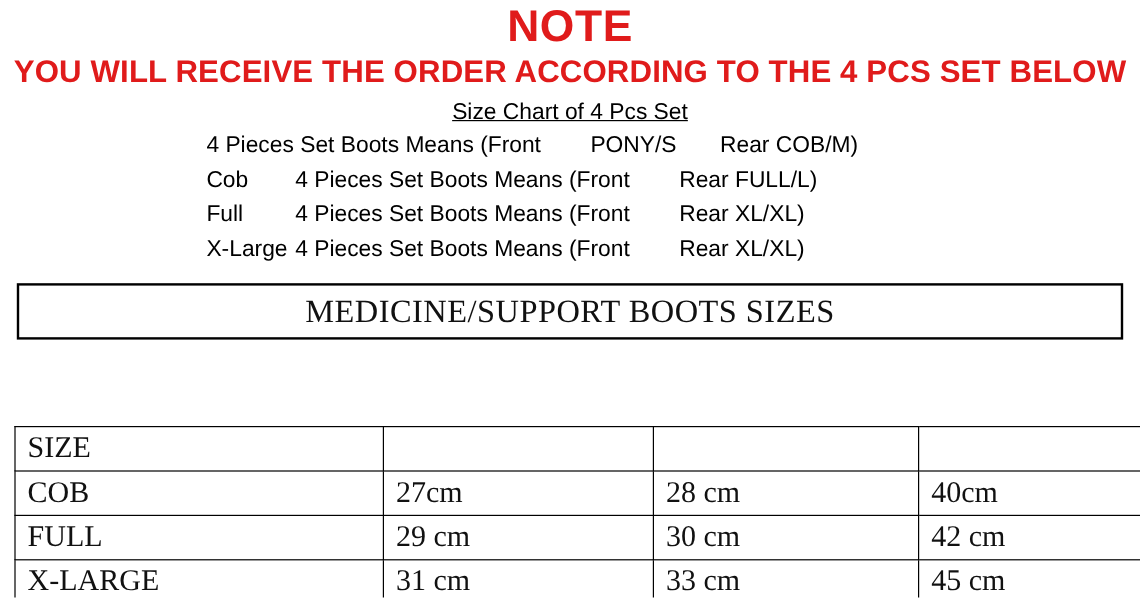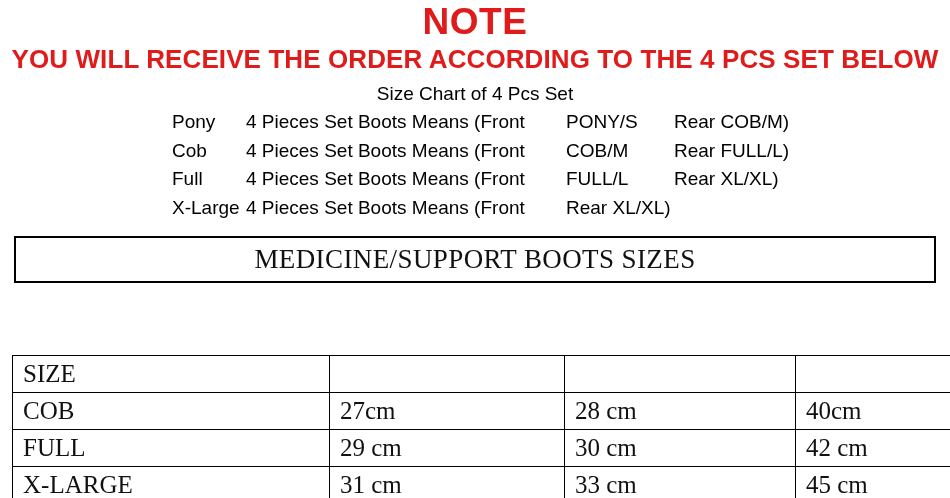--- a/index.html
+++ b/index.html
@@ -38,20 +38,21 @@
     letter-spacing: 0.1px;
     margin-top: 2px;
     white-space: nowrap;
   }
   .sizechart-heading {
     text-align: center;
     font-size: 19px;
     line-height: 24px;
     margin-top: 8px;
     color: #000;
+    text-decoration: underline;
   }
   .set-list {
     margin: 2px 0 0 0;
     padding: 0;
     display: block;
   }
   .set-row {
     display: flex;
     font-size: 19px;
     line-height: 28.5px;
@@ -95,56 +96,53 @@
     border-collapse: collapse;
     margin: 0 12px;
     width: 926px;
     table-layout: fixed;
   }
   table.boots td {
     border: 1px solid #000;
     height: 36px;
     font-family: "Liberation Serif", serif;
     font-size: 25px;
-    padding: 0 12px 0 10px;
+    padding: 0 2px 0 10px;
     color: #111;
     vertical-align: middle;
   }
   table.boots td.col0 { width: 294px; }
   table.boots td.col1 { width: 212px; }
   table.boots td.col2 { width: 208px; }
   table.boots td.col3 { width: 212px; }
 </style>
 </head>
 <body>
 
 <div class="page">
 
   <div class="note-title">NOTE</div>
   <div class="note-sub">YOU WILL RECEIVE THE ORDER ACCORDING TO THE 4 PCS SET BELOW</div>
 
   <div class="sizechart-heading">Size Chart of 4 Pcs Set</div>
 
   <div class="set-list">
     <div class="set-row">
-      <span class="c-size">Pony</span>
       <span class="c-desc">4 Pieces Set Boots Means (Front</span>
       <span class="c-front">PONY/S</span>
       <span class="c-rear">Rear COB/M)</span>
     </div>
     <div class="set-row">
       <span class="c-size">Cob</span>
       <span class="c-desc">4 Pieces Set Boots Means (Front</span>
-      <span class="c-front">COB/M</span>
       <span class="c-rear">Rear FULL/L)</span>
     </div>
     <div class="set-row">
       <span class="c-size">Full</span>
       <span class="c-desc">4 Pieces Set Boots Means (Front</span>
-      <span class="c-front">FULL/L</span>
       <span class="c-rear">Rear XL/XL)</span>
     </div>
     <div class="set-row">
       <span class="c-size">X-Large</span>
       <span class="c-desc">4 Pieces Set Boots Means (Front</span>
       <span class="c-rear">Rear XL/XL)</span>
     </div>
   </div>
 
   <div class="banner">

